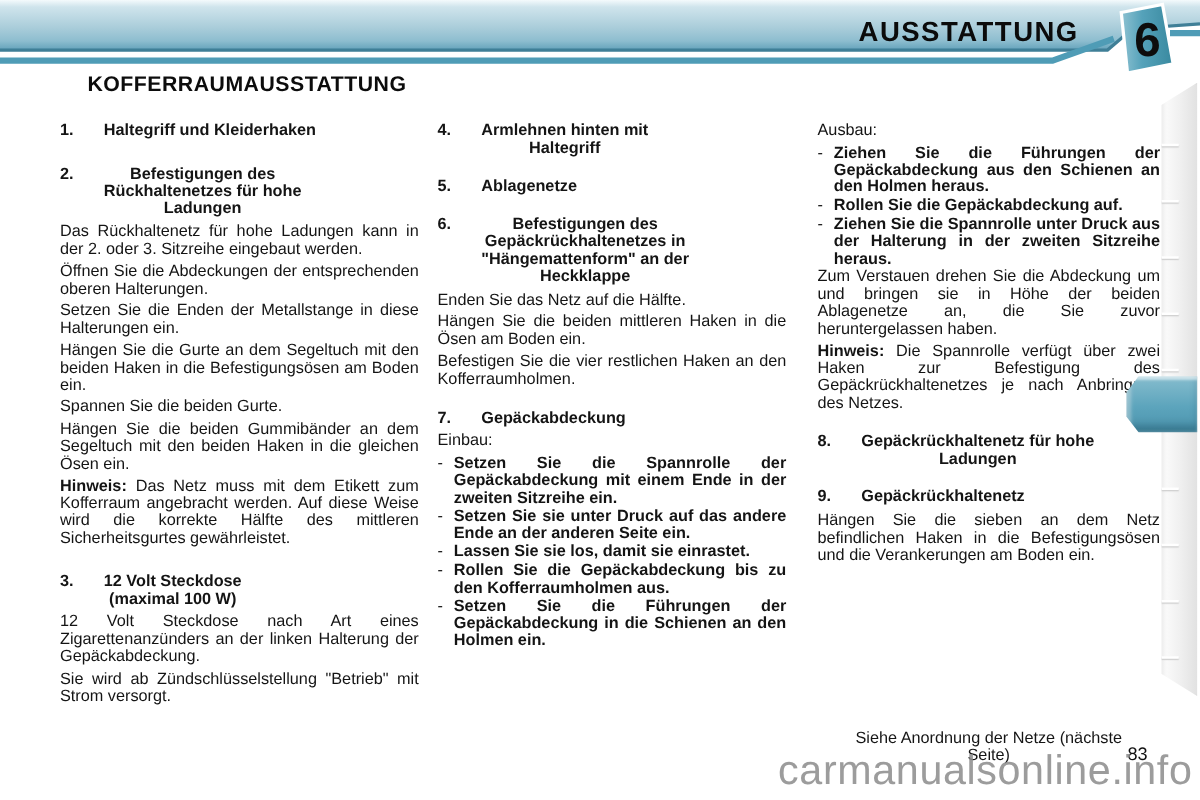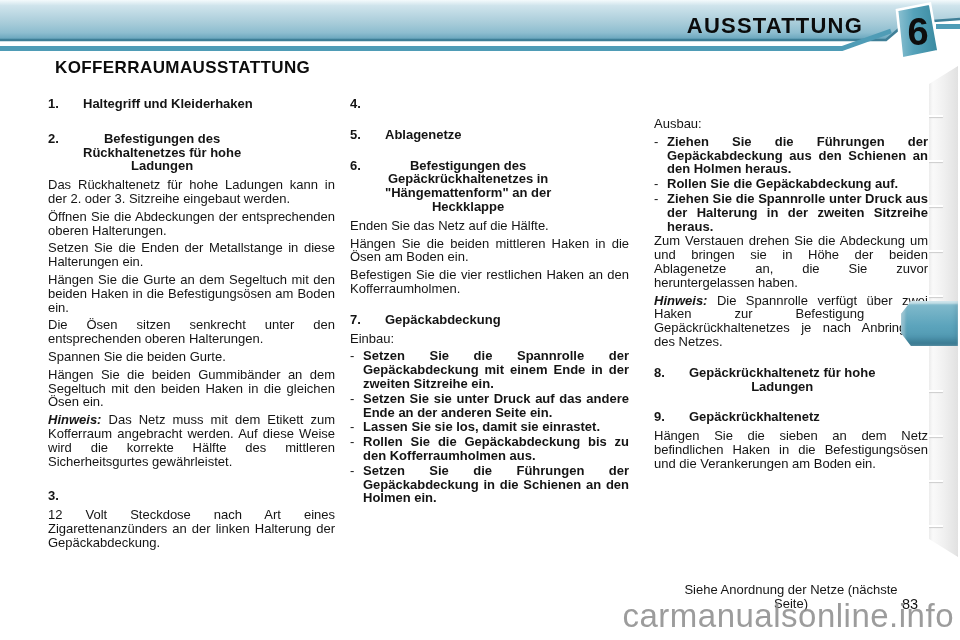--- a/index.html
+++ b/index.html
@@ -3,32 +3,32 @@
 <meta charset="utf-8">
 <style>
   * { margin:0; padding:0; box-sizing:border-box; }
   html,body { width:960px; height:640px; }
   body { font-family:"Liberation Sans", sans-serif; background:#ffffff; position:relative; overflow:hidden; color:#151515; }
   .page { position:absolute; inset:0; background:#ffffff; }
 
   
   .hdr { position:absolute; top:0; left:0; display:block; }
   .hdr text { font-family:"Liberation Sans", sans-serif; }
-  .h1 { position:absolute; left:55px; top:58px; font-size:17px; font-weight:700; letter-spacing:.4px; color:#0c0c0c; }
+  .h1 { position:absolute; left:70px; top:58px; font-size:17px; font-weight:700; letter-spacing:.4px; color:#0c0c0c; }
 
   
   .col { position:absolute; top:97px; font-size:13px; line-height:13.8px; text-align:justify; color:#141414; }
   #c1 { left:48px;  width:287px; }
   #c2 { left:350px; width:279px; }
-  #c3 { left:654px; width:274px;margin-top:20px; }
+  #c3 { left:654px; width:274px; }
   .item { display:flex; margin-bottom:5px; text-align:left; }
   .inum { flex:0 0 35px; font-weight:700; }
   .ititle { font-weight:700; white-space:pre-line;text-align:center; }
   .para { margin-bottom:4px; }
-  .b { font-weight:700;font-style:italic; }
+  .b { font-weight:700; }
   .sec { margin-top:17px; }
   .sec2 { margin-top:21px; }
   .li { display:flex; margin-bottom:1px; }
   .dash { flex:0 0 13px; }
   .litext { flex:1; text-align:justify;font-weight:bold; }
   .see { position:absolute; left:654px; top:583px; width:274px; font-size:13px; line-height:13.8px; white-space:pre-line; text-align:center; }
 
   
   .rail { position:absolute; left:929px; top:66px; width:29px; height:491px;
           background:linear-gradient(90deg,#fdfdfd,#efefef 55%,#e1e1e1);
@@ -83,33 +83,37 @@
     <div class="item sec2">
       <span class="inum">2.</span>
       <span class="ititle">Befestigungen des
 Rückhaltenetzes für hohe
 Ladungen</span>
     </div>
     <p class="para">Das Rückhaltenetz für hohe Ladungen kann in der 2. oder 3. Sitzreihe eingebaut werden.</p>
     <p class="para">Öffnen Sie die Abdeckungen der entsprechenden oberen Halterungen.</p>
     <p class="para">Setzen Sie die Enden der Metallstange in diese Halterungen ein.</p>
     <p class="para">Hängen Sie die Gurte an dem Segeltuch mit den beiden Haken in die Befestigungsösen am Boden ein.</p>
-    <p class="para">Die Ösen sitzen senkrecht unter den entsprechenden oberen Halterungen.</p>
     <p class="para">Spannen Sie die beiden Gurte.</p>
     <p class="para">Hängen Sie die beiden Gummibänder an dem Segeltuch mit den beiden Haken in die gleichen Ösen ein.</p>
     <p class="para"><span class="b">Hinweis:</span><span> Das Netz muss mit dem Etikett zum Kofferraum angebracht werden. Auf diese Weise wird die korrekte Hälfte des mittleren Sicherheitsgurtes gewährleistet.</span></p>
     <div class="item sec2">
       <span class="inum">3.</span>
+      <span class="ititle">12 Volt Steckdose
+(maximal 100 W)</span>
     </div>
     <p class="para">12 Volt Steckdose nach Art eines Zigarettenanzünders an der linken Halterung der Gepäckabdeckung.</p>
+    <p class="para">Sie wird ab Zündschlüsselstellung "Betrieb" mit Strom versorgt.</p>
   </div>
 
   <div class="col" id="c2">
     <div class="item">
       <span class="inum">4.</span>
+      <span class="ititle">Armlehnen hinten mit
+Haltegriff</span>
     </div>
     <div class="item sec">
       <span class="inum">5.</span>
       <span class="ititle">Ablagenetze</span>
     </div>
     <div class="item sec">
       <span class="inum">6.</span>
       <span class="ititle">Befestigungen des
 Gepäckrückhaltenetzes in
 "Hängemattenform" an der

